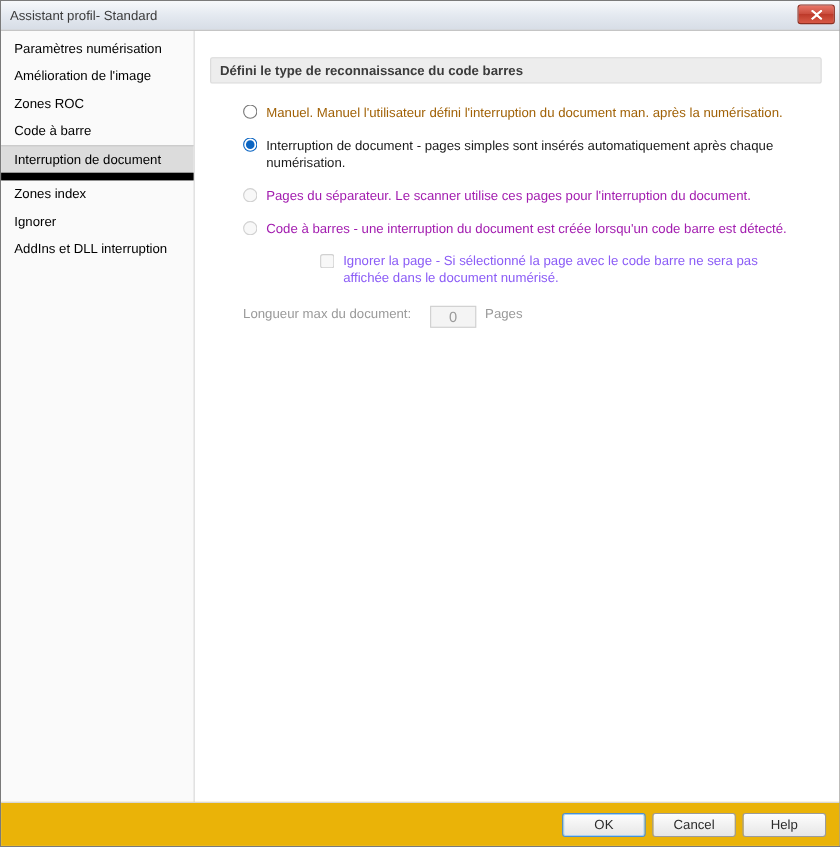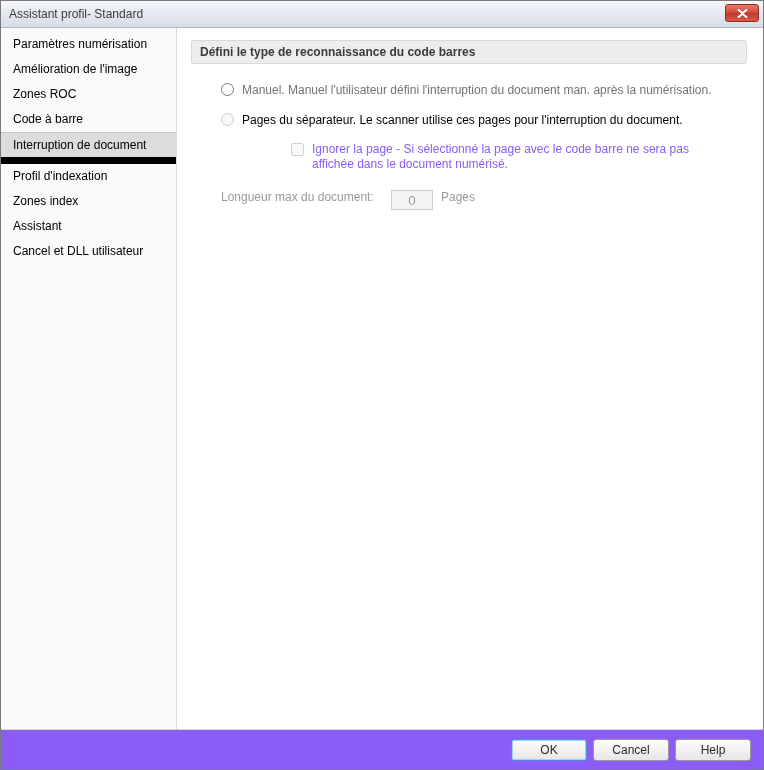--- a/index.html
+++ b/index.html
@@ -70,21 +70,21 @@
     text-overflow: ellipsis;
   }
   .sidebar-item.selected {
     background: #dcdcdc;
     border-top: 1px solid #c6c6c6;
     border-bottom: 7px solid #000000;
   }
 
   .content {
     flex: 1;
-    padding: 12px 16px 12px 14px;
+    padding: 24px 16px 12px 14px;
     position: relative;
   }
   .group-header {
     background: #ededed;
     border: 1px solid #d9d9d9;
     border-radius: 2px;
     padding: 4px 8px;
     font-weight: bold;
     color: #3b3b3b;
     margin-bottom: 18px;
@@ -96,28 +96,28 @@
   .option-row {
     display: flex;
     align-items: flex-start;
     margin-bottom: 14px;
   }
   .option-row input[type=radio] {
     margin: 1px 8px 0 0;
     accent-color: #0a64c2;
   }
   .option-row label {
-    color: #737373;
+    color: #a16207;
     line-height: 16px;
   }
   .option-row.active label {
     color: #1b1b1b;
   }
   .option-row.disabled label {
-    color: #000000;
+    color: #a21caf;
   }
   .sub-row {
     display: flex;
     align-items: flex-start;
     margin: 6px 0 18px 70px;
   }
   .sub-row input[type=checkbox] {
     margin: 1px 8px 0 0;
   }
   .sub-row label {
@@ -143,21 +143,21 @@
   }
 
   .footer {
     height: 40px;
     border-top: 1px solid #d8d8d8;
     display: flex;
     align-items: center;
     justify-content: flex-end;
     padding-right: 12px;
     gap: 6px;
-    background: #8b5cf6;
+    background: #eab308;
   }
   .btn {
     min-width: 76px;
     height: 22px;
     border: 1px solid #9b9b9b;
     border-radius: 3px;
     background: linear-gradient(to bottom, #fdfdfd, #e6e6e6);
     font-size: 12px;
     color: #2b2b2b;
     cursor: pointer;
@@ -184,42 +184,49 @@
   </div>
 
   <div class="body-area">
 
     <div class="sidebar">
       <div class="sidebar-item"><span>Paramètres numérisation</span></div>
       <div class="sidebar-item"><span>Amélioration de l'image</span></div>
       <div class="sidebar-item"><span>Zones ROC</span></div>
       <div class="sidebar-item"><span>Code à barre</span></div>
       <div class="sidebar-item selected"><span>Interruption de document</span></div>
-      <div class="sidebar-item"><span>Profil d'indexation</span></div>
       <div class="sidebar-item"><span>Zones index</span></div>
-      <div class="sidebar-item"><span>Assistant</span></div>
-      <div class="sidebar-item"><span>Cancel et DLL utilisateur</span></div>
+      <div class="sidebar-item"><span>Ignorer</span></div>
+      <div class="sidebar-item"><span>AddIns et DLL interruption</span></div>
     </div>
 
     <div class="content">
       <div class="group-header">Défini le type de reconnaissance du code barres</div>
 
       <div class="options">
 
         <div class="option-row">
           <input type="radio" name="rec" style="">
           <label>Manuel. Manuel l'utilisateur défini l'interruption du document man. après la numérisation.</label>
         </div>
 
+        <div class="option-row active">
+          <input type="radio" name="rec" checked="" style="">
+          <label>Interruption de document  - pages simples sont insérés automatiquement après chaque numérisation.</label>
+        </div>
 
         <div class="option-row disabled">
           <input type="radio" name="rec" disabled="" style="">
           <label>Pages du séparateur. Le scanner utilise ces pages pour l'interruption du document.</label>
         </div>
 
+        <div class="option-row disabled">
+          <input type="radio" name="rec" disabled="" style="">
+          <label>Code à barres - une interruption du document est créée lorsqu'un code barre est détecté.</label>
+        </div>
 
         <div class="sub-row">
           <input type="checkbox" disabled="" style="">
           <label>Ignorer la page - Si sélectionné la page avec le code barre ne sera pas affichée dans le document numérisé.</label>
         </div>
 
       </div>
 
       <div class="len-row">
         <span class="label1">Longueur max du document:</span>

